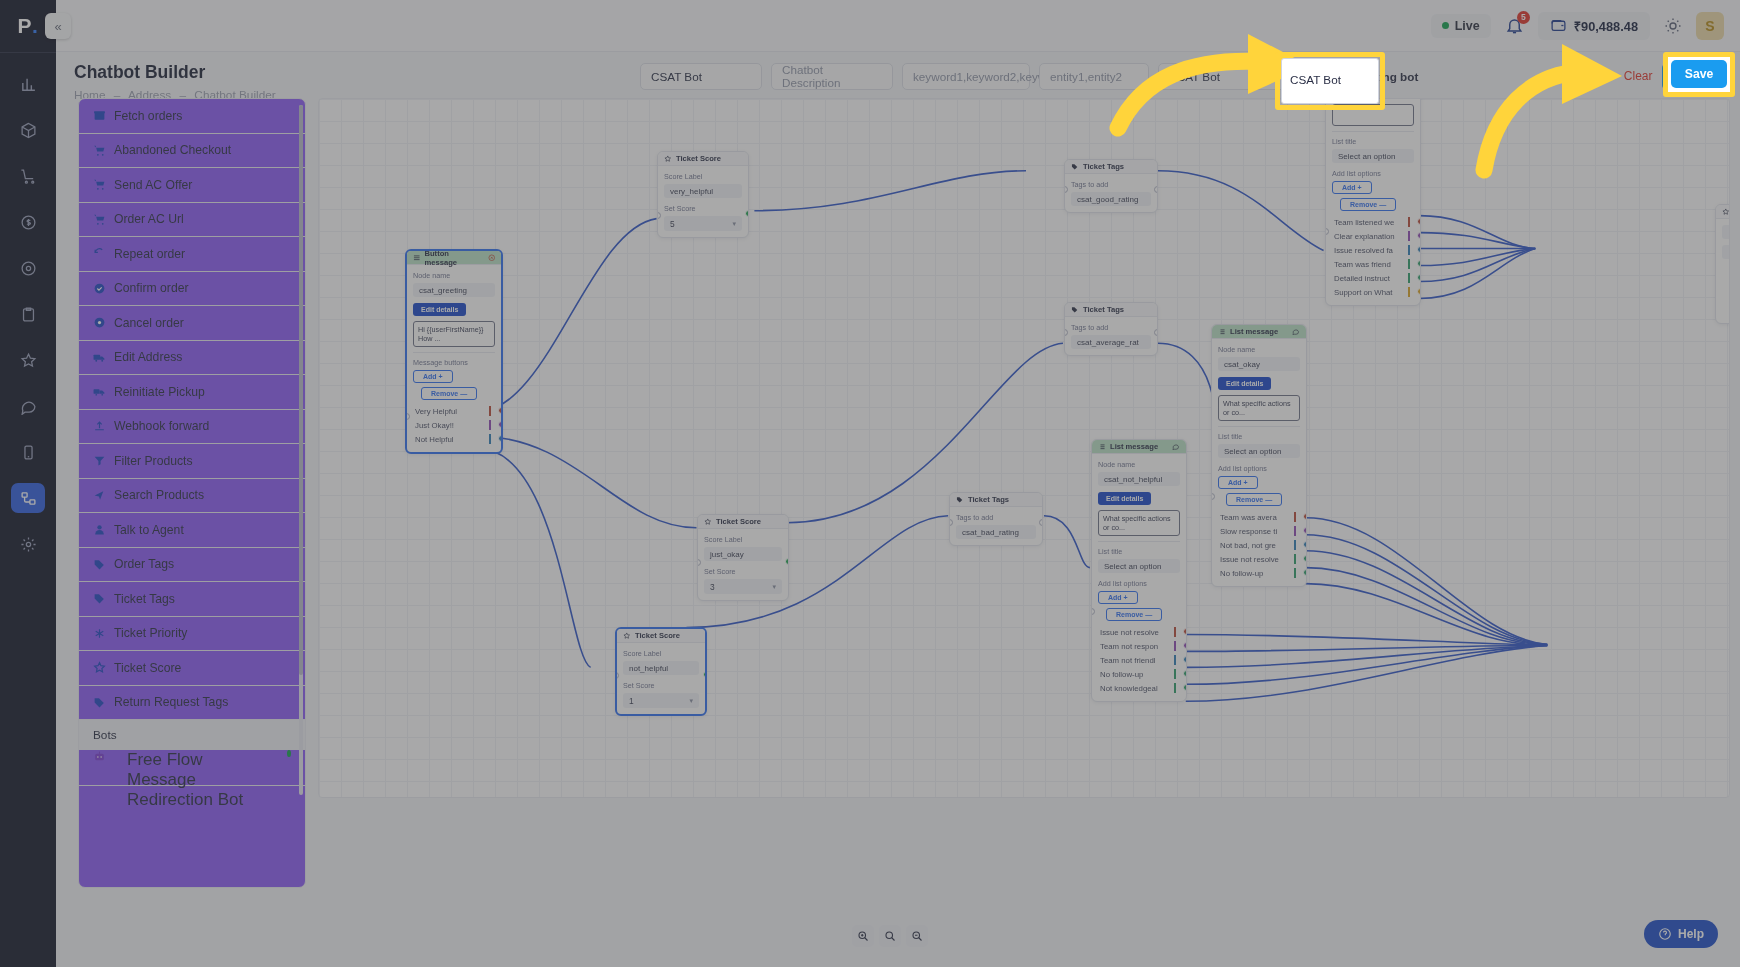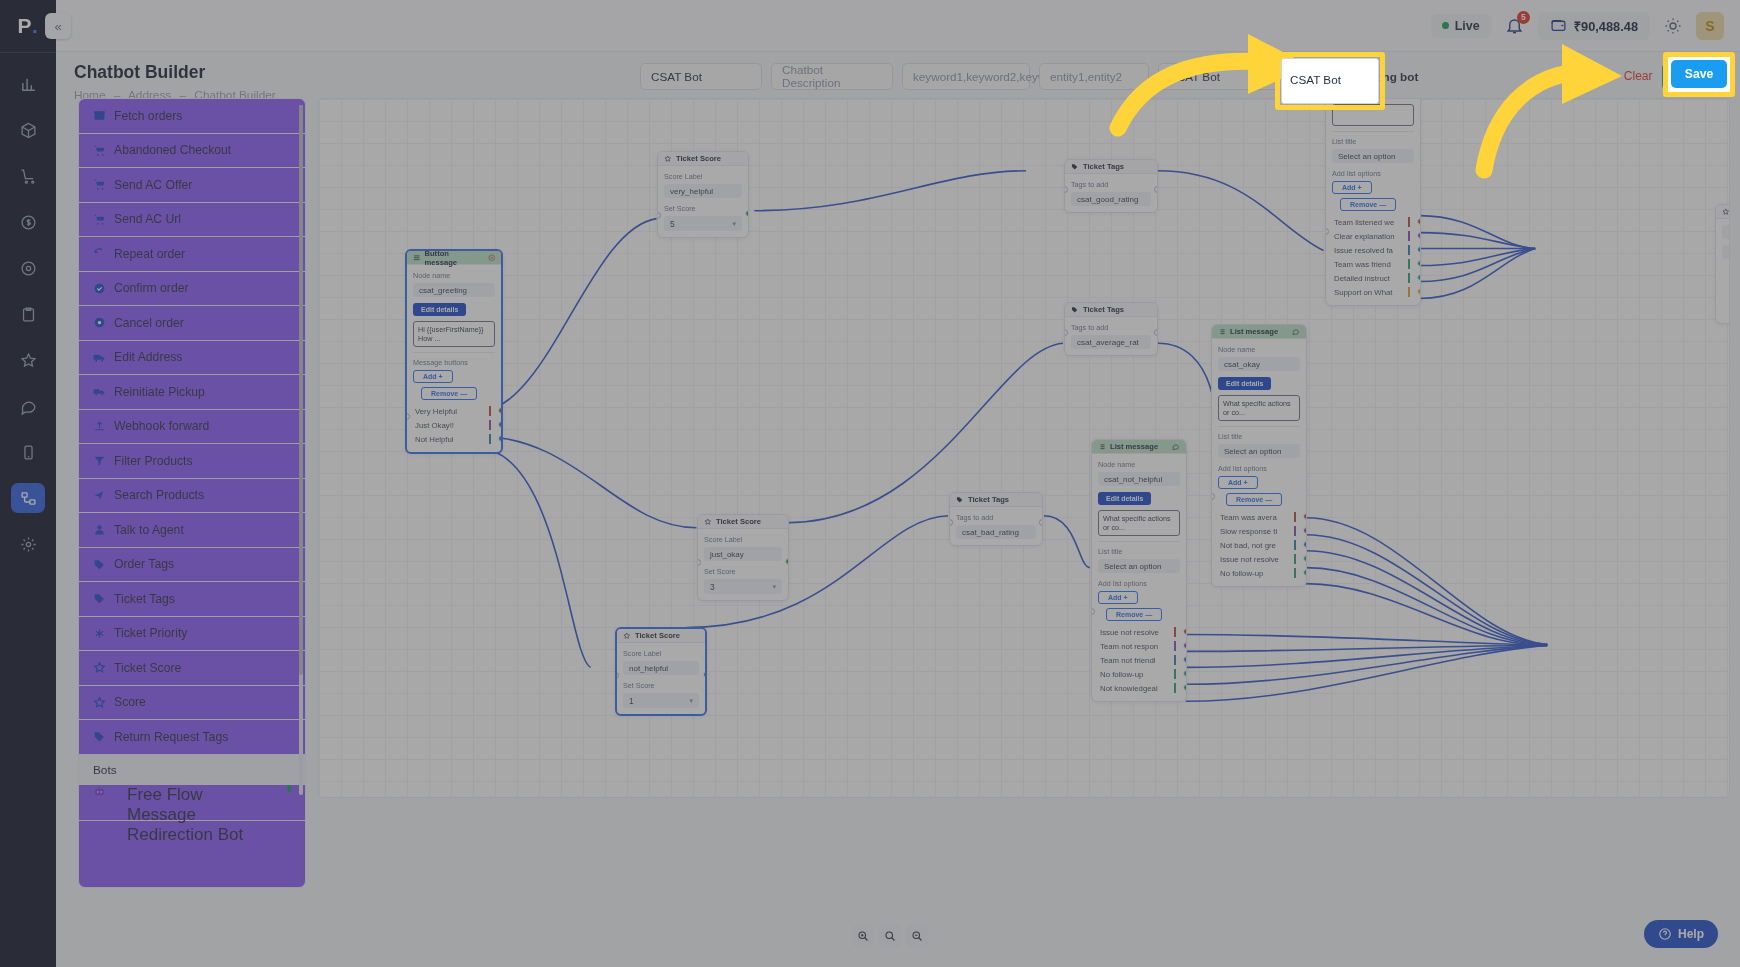--- a/index.html
+++ b/index.html
@@ -414,21 +414,21 @@
         <span>Send AC Offer</span>
       </div>
       <div class="pal-item">
         <span class="pi">
           <svg viewBox="0 0 24 24" fill="currentColor">
             <path d="M2 3h3l2.6 11H19l2-7H6.2"></path>
             <circle cx="9" cy="20" r="1.6"></circle>
             <circle cx="18" cy="20" r="1.6"></circle>
           </svg>
         </span>
-        <span>Send AC Url</span>
+        <span>Order AC Url</span>
       </div>
       <div class="pal-item">
         <span class="pi">
           <svg viewBox="0 0 24 24" fill="none" stroke="currentColor" stroke-width="2.2">
             <path d="M4 10a8 8 0 0 1 13-5"></path>
             <path d="M4 5v5h5"></path>
           </svg>
         </span>
         <span>Repeat order</span>
       </div>
@@ -529,28 +529,20 @@
         </span>
         <span>Ticket Priority</span>
       </div>
       <div class="pal-item">
         <span class="pi">
           <svg viewBox="0 0 24 24" fill="none" stroke="currentColor" stroke-width="2.2">
             <path d="M12 3l2.7 5.7 6.3.8-4.6 4.3 1.2 6.2L12 17l-5.6 3 1.2-6.2L3 9.5l6.3-.8z"></path>
           </svg>
         </span>
         <span>Ticket Score</span>
-      </div>
-      <div class="pal-item">
-        <span class="pi">
-          <svg viewBox="0 0 24 24" fill="none" stroke="currentColor" stroke-width="2.2">
-            <path d="M12 3l2.7 5.7 6.3.8-4.6 4.3 1.2 6.2L12 17l-5.6 3 1.2-6.2L3 9.5l6.3-.8z"></path>
-          </svg>
-        </span>
-        <span>Score</span>
       </div>
       <div class="pal-item">
         <span class="pi">
           <svg viewBox="0 0 24 24" fill="currentColor">
             <path d="M3 12V4h8l9 9-8 8z"></path>
           </svg>
         </span>
         <span>Return Request Tags</span>
       </div>
     </div>

